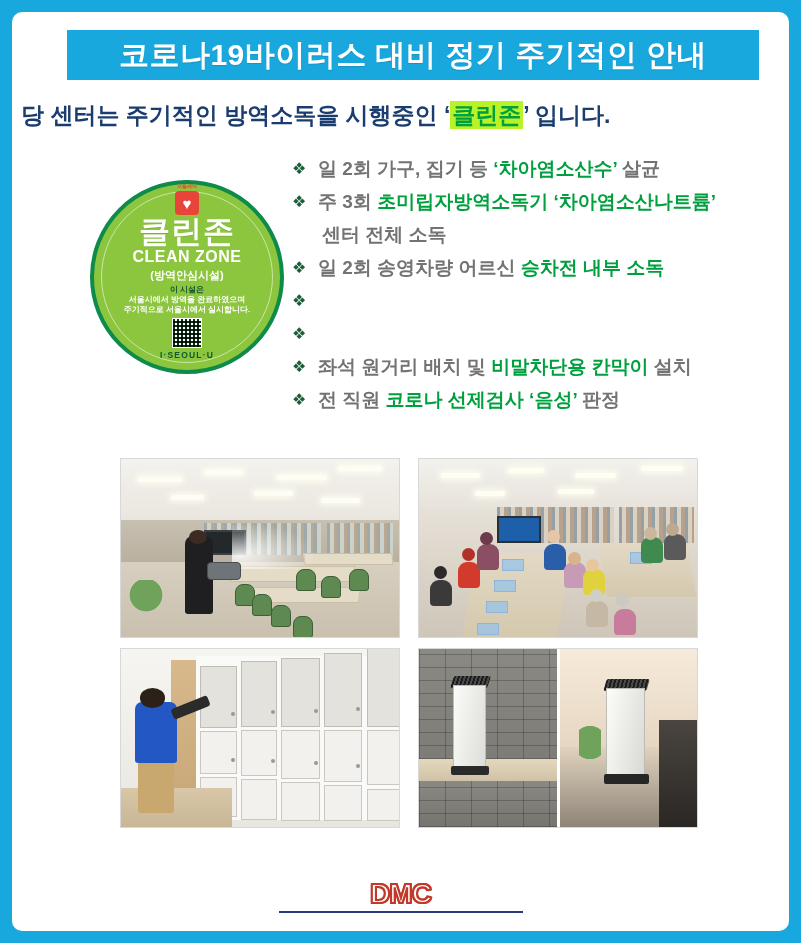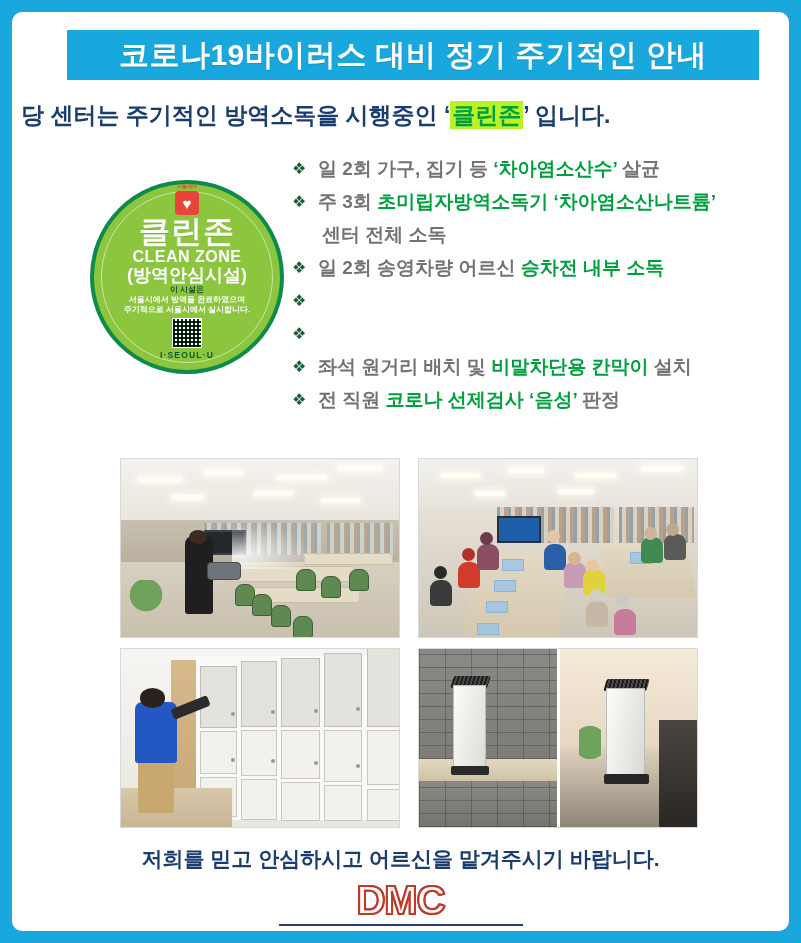--- a/index.html
+++ b/index.html
@@ -100,21 +100,21 @@
     line-height: 32px; letter-spacing: 1px;
     text-shadow: 0 1px 0 rgba(0,0,0,0.10);
     position: relative; z-index: 2;
   }
   .seal-en {
     font-size: 16px; font-weight: bold; color: #FFFFFF;
     line-height: 18px; letter-spacing: 0.5px;
     position: relative; z-index: 2;
   }
   .seal-sub {
-    font-size: 18px; font-weight: bold; color: #FFFFFF;
+    font-size: 11px; font-weight: bold; color: #FFFFFF;
     line-height: 16px; margin-top: 1px;
     position: relative; z-index: 2;
   }
   .seal-desc {
     font-size: 8px; color: #14532D; line-height: 10px;
     text-align: center; margin-top: 2px; width: 170px;
     position: relative; z-index: 2; font-weight: bold;
   }
   .seal-desc .em { color: #FFFFFF; }
   .seal-qr {
@@ -289,21 +289,21 @@
   }
   .brand {
     position: absolute;
     left: 0; top: 866px; width: 100%;
     text-align: center;
   }
   .brand-row {
     display: inline-flex; align-items: baseline; gap: 9px;
   }
   .brand-dmc {
-    font-size: 40px; font-weight: bold; letter-spacing: -1px;
+    font-size: 28px; font-weight: bold; letter-spacing: -1px;
     color: #FFFFFF;
     -webkit-text-stroke: 2px #C0392B;
     text-shadow:
       -1px -1px 0 #C0392B, 1px -1px 0 #C0392B,
       -1px  1px 0 #C0392B, 1px  1px 0 #C0392B;
   }
   .brand-kr {
     font-size: 36px; font-weight: bold; color: #2B3A7A; letter-spacing: -1px;
   }
   .brand-rule {
@@ -504,21 +504,20 @@
           <div class="plant"></div>
           <div class="grill"></div>
           <div class="unit"></div>
           <div class="base"></div>
         </div>
       </div>
 
     </div>
   </div>
 
-  <div class="footer-msg">저희를 믿고 안심하시고 어르신을 맡겨주시기 바랍니다.</div>
 
   <div class="brand">
     <div class="brand-row">
       <span class="brand-dmc">DMC</span>
     </div>
     <div class="brand-rule"></div>
     
   </div>
 
  </div>

